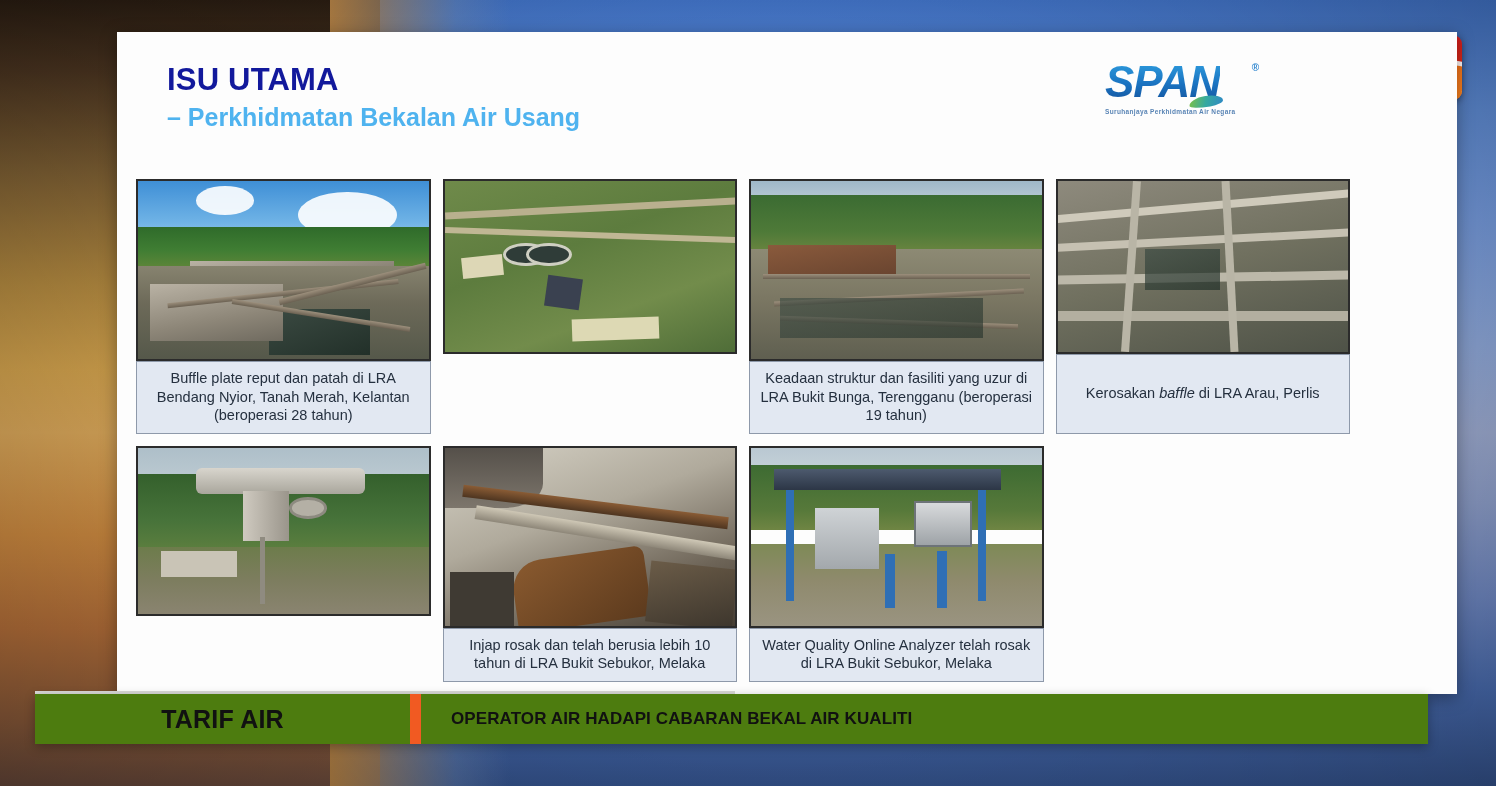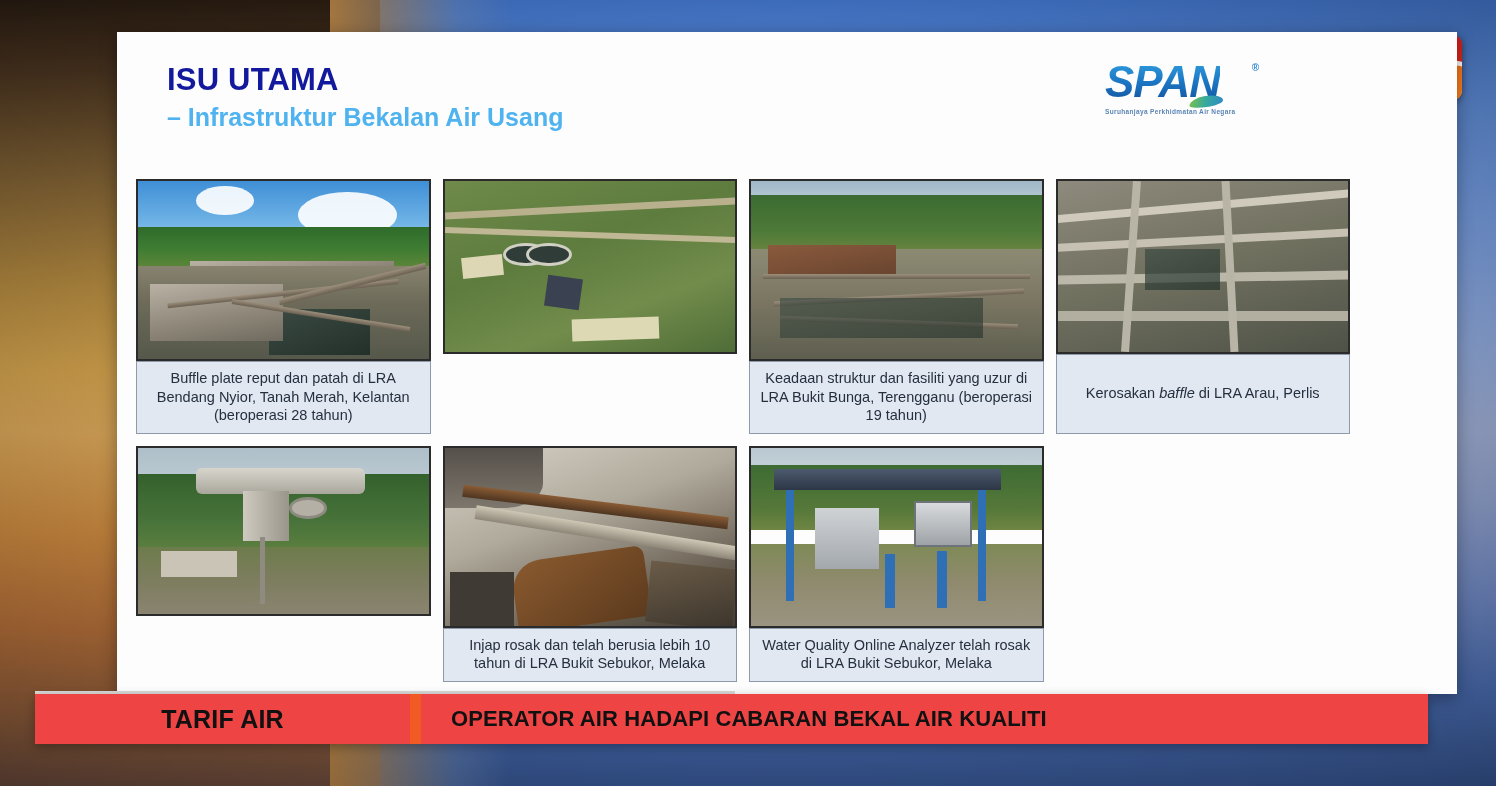--- a/index.html
+++ b/index.html
@@ -118,32 +118,32 @@
     background: linear-gradient(to bottom, #2f6b2a 0%, #3f7d33 45%, #6d8a3c 100%); }
   .ground { position:absolute; left:0; right:0; bottom:0; }
   .slab { position:absolute; background: linear-gradient(170deg,#b9b2a4,#8d8678 60%,#6f6a5f); }
   .beam { position:absolute; background: linear-gradient(to bottom,#9c8f7c,#6b6152); }
   .water { position:absolute; background: linear-gradient(160deg,#3b4a42,#223029); }
 
   
   #ticker {
     position: absolute; left: 35px; top: 694px;
     width: 1393px; height: 50px;
-    background: #ef4444;
+    background: #4d7c0f;
     box-shadow: 0 3px 10px rgba(0,0,0,.3);
     display: flex; align-items: center;
   }
   #ticker-left {
     width: 375px; text-align: center;
     font-size: 25px; font-weight: bold; color: #111; letter-spacing: .2px;
   }
   #ticker-sep { width: 11px; height: 50px; background: #f15a22; }
   #ticker-right {
     flex: 1; padding-left: 30px;
-    font-size: 22px; font-weight: bold; color: #111; letter-spacing: .1px;
+    font-size: 17px; font-weight: bold; color: #111; letter-spacing: .1px;
     white-space: nowrap;
   }
   #ticker-topline {
     position:absolute; left:35px; top:691px; width:700px; height:3px;
     background:#d9d9d7;
   }
 
   
   #awani {
     position: absolute; right: 34px; top: 35px;
@@ -185,21 +185,21 @@
   <div id="awani-arc"></div>
   <div id="awani-arc2"></div>
   <div id="awani-astro">astro</div>
   <div id="awani-awani">AWANI</div>
 </div>
 
 <div id="slide">
 
   <div class="hdr">
     <div class="hdr-line1">ISU UTAMA</div>
-    <div class="hdr-line2"><span class="hdr-dash">–</span> <span>Infrastruktur Bekalan Air Usang</span></div>
+    <div class="hdr-line2"><span class="hdr-dash">–</span> <span>Perkhidmatan Bekalan Air Usang</span></div>
   </div>
 
   <div id="span-logo">
     <div id="span-word">SPAN</div>
     <div id="span-reg">®</div>
     <div id="span-swoosh"></div>
     <div id="span-tag">Suruhanjaya Perkhidmatan Air Negara</div>
   </div>
 
   <div id="grid">

